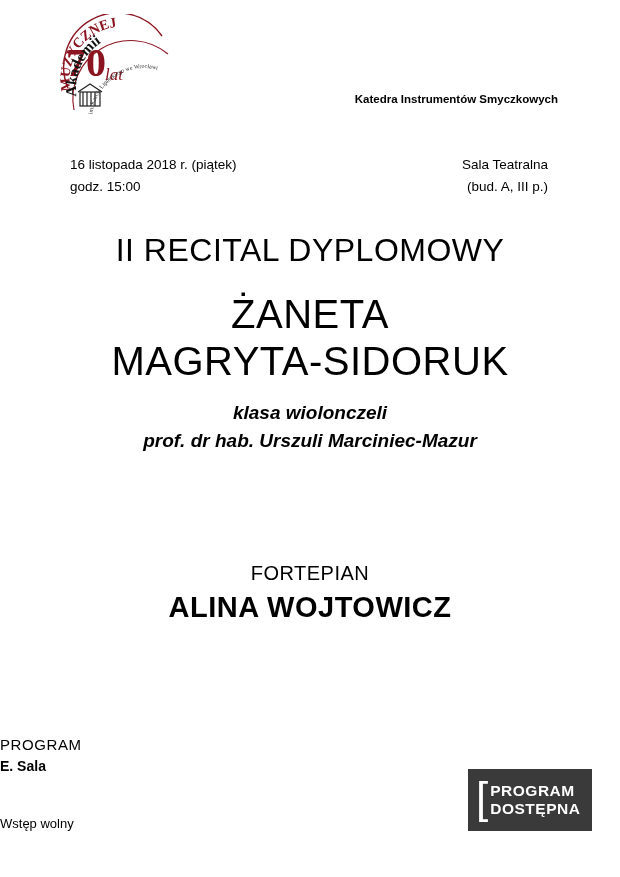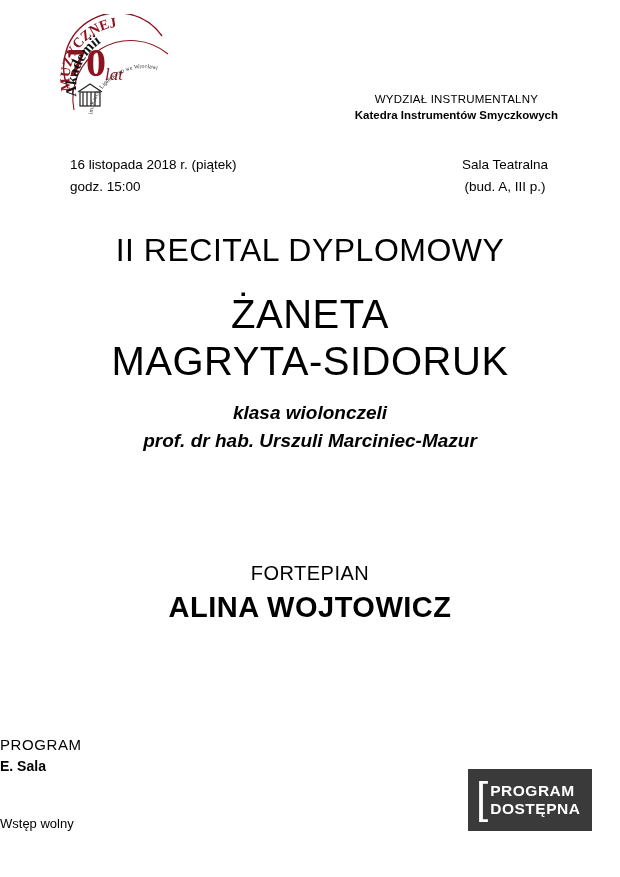--- a/index.html
+++ b/index.html
@@ -69,21 +69,21 @@
     top: 6px;
     font-size: 13.5px;
     line-height: 1.6;
   }
   .info-right {
     position: absolute;
     right: 72px;
     top: 6px;
     font-size: 13.5px;
     line-height: 1.6;
-    text-align: center;
+    text-align: right;
   }
 
   
   .recital-title {
     text-align: center;
     font-size: 32px;
     font-weight: 400;
     letter-spacing: .5px;
     margin-top: 28px;
   }
@@ -213,21 +213,20 @@
           <line x1="25" y1="78" x2="25" y2="92"></line>
           <line x1="29" y1="78" x2="29" y2="92"></line>
           <line x1="33" y1="78" x2="33" y2="92"></line>
           <line x1="37" y1="78" x2="37" y2="92"></line>
           <path d="M 20,78 L 32,70 L 44,78"></path>
         </g>
       </svg>
     </div>
 
     <div class="faculty">
-      <div class="line1">WYDZIAŁ INSTRUMENTALNY</div>
       <div class="line2">Katedra Instrumentów Smyczkowych</div>
     </div>
   </div>
 
   <div class="info-row">
     <div class="info-left">
       <div>16 listopada 2018 r. (piątek)</div>
       <div>godz. 15:00</div>
     </div>
     <div class="info-right">

